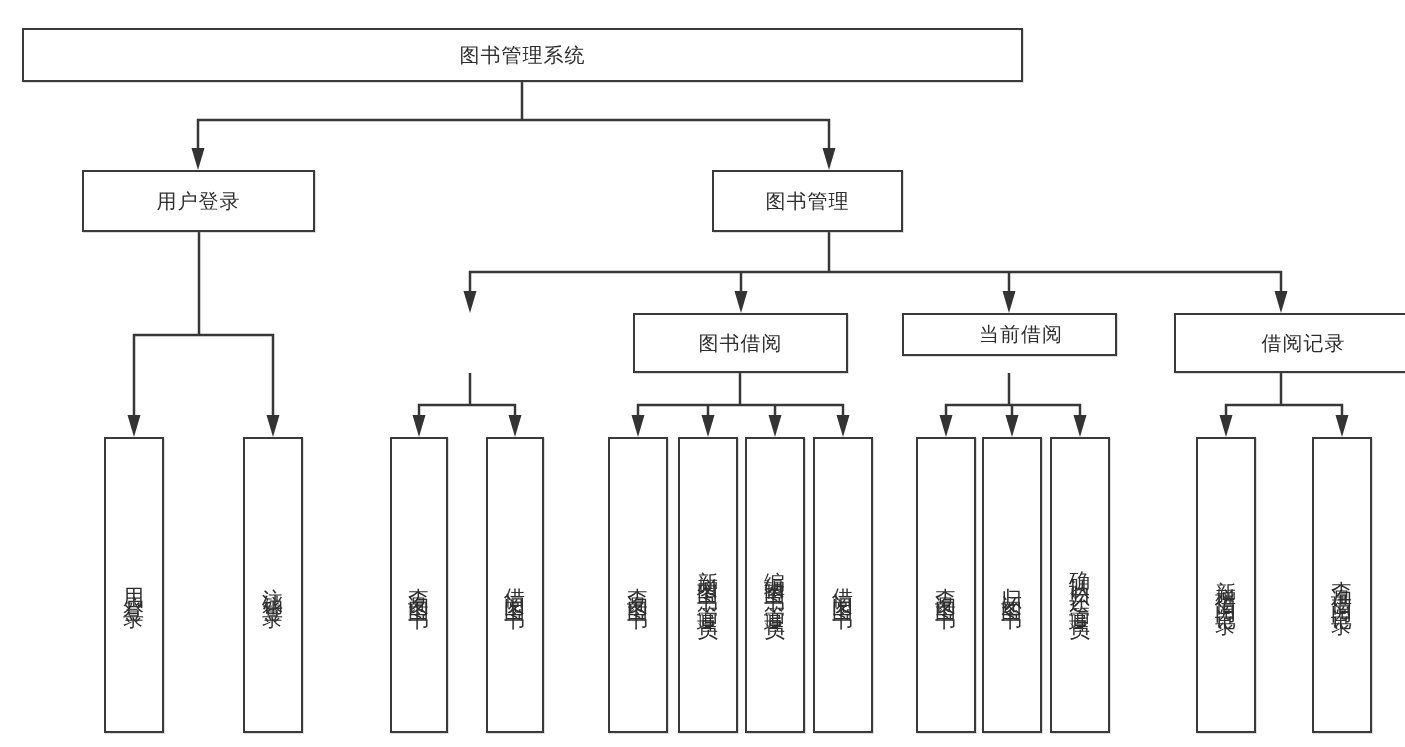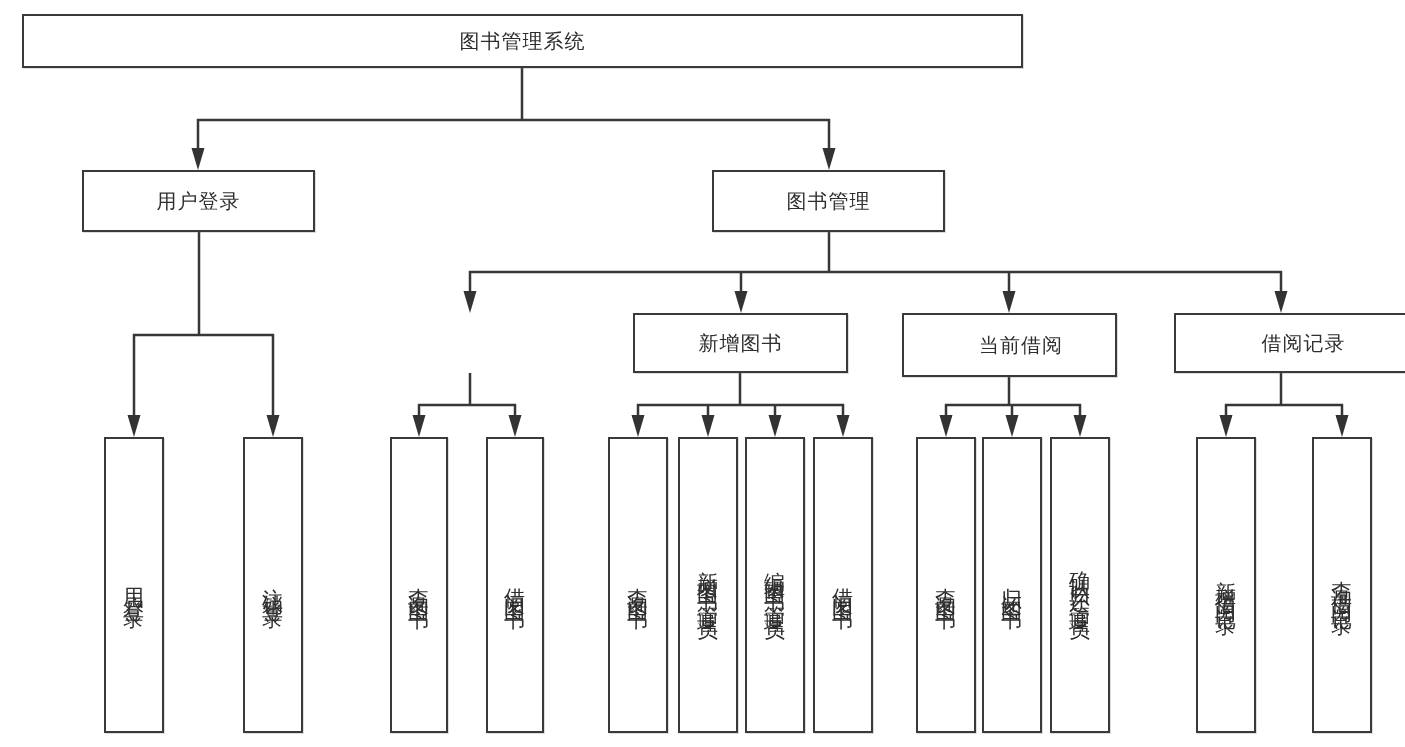--- a/index.html
+++ b/index.html
@@ -104,27 +104,27 @@
     <polygon points="701.5,415 714.5,415 708,437"></polygon>
     <polygon points="768.5,415 781.5,415 775,437"></polygon>
     <polygon points="836.5,415 849.5,415 843,437"></polygon>
     <polygon points="939.5,415 952.5,415 946,437"></polygon>
     <polygon points="1005.5,415 1018.5,415 1012,437"></polygon>
     <polygon points="1073.5,415 1086.5,415 1080,437"></polygon>
     <polygon points="1219.5,415 1232.5,415 1226,437"></polygon>
     <polygon points="1335.5,415 1348.5,415 1342,437"></polygon>
   </svg>
 
-  <div class="box root" style="left:22px;top:14px;width:1001px;height:54px;">图书管理系统</div>
+  <div class="box root" style="left:22px;top:28px;width:1001px;height:54px;">图书管理系统</div>
 
   <div class="box" style="left:82px;top:170px;width:233px;height:62px;">用户登录</div>
-  <div class="box" style="left:712px;top:170px;width:233px;height:62px;text-align:right;">图书管理</div>
+  <div class="box" style="left:712px;top:170px;width:191px;height:62px;text-align:right;">图书管理</div>
 
-  <div class="box" style="left:633px;top:313px;width:215px;height:60px;">新增图书</div>
-  <div class="box" style="left:902px;top:313px;width:215px;height:64px;padding-left:23px;">当前借阅</div>
+  <div class="box" style="left:633px;top:313px;width:215px;height:60px;">图书借阅</div>
+  <div class="box" style="left:902px;top:313px;width:215px;height:43px;padding-left:23px;">当前借阅</div>
   <div class="box" style="left:1174px;top:313px;width:259px;height:60px;">借阅记录</div>
 
   <div class="vbox" style="left:104px;top:437px;width:60px;height:296px;">
     <span>用户登录</span>
   </div>
   <div class="vbox" style="left:243px;top:437px;width:60px;height:296px;">
     <span>注销登录</span>
   </div>
 
   <div class="vbox" style="left:390px;top:437px;width:58px;height:296px;">

